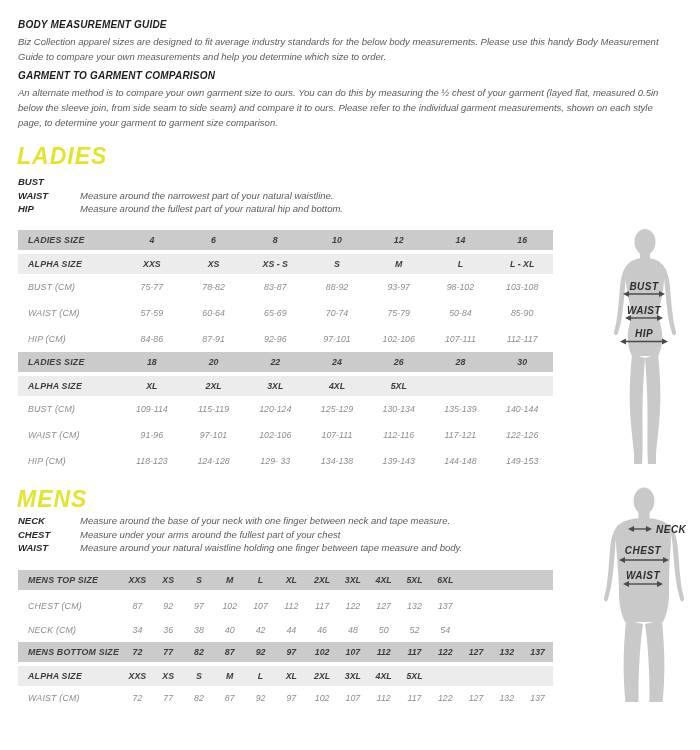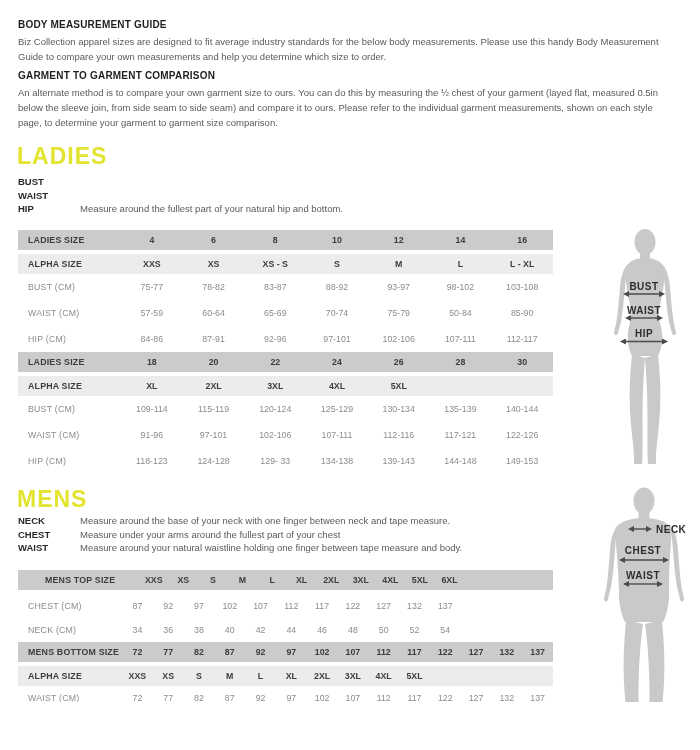--- a/index.html
+++ b/index.html
@@ -1,17 +1,17 @@
 <!DOCTYPE html>
 <html><head>
 <meta charset="utf-8">
 <style>
   html,body{margin:0;padding:0;background:#ffffff;}
   .page{position:relative;width:700px;height:702px;background:#fff;
-        font-family:"Liberation Sans",sans-serif;overflow:hidden;}
+        font-family:"Liberation Sans",sans-serif;overflow:hidden;font-style:italic;}
   .abs{position:absolute;}
   .mini-h{font-size:10px;font-weight:bold;color:#1e1e1e;letter-spacing:.2px;}
   .para{font-size:9.5px;line-height:15px;color:#5a5a5a;width:650px;}
   .big-h{font-size:23px;font-weight:bold;color:#e3e430;letter-spacing:1px;text-align:center;}
   .defs .defrow{display:flex;height:13.5px;align-items:center;}
   .defs .term{width:62px;font-size:9.5px;font-weight:bold;color:#2a2a2a;}
   .defs .deftext{font-size:9.5px;color:#5a5a5a;}
   .sizetable{width:535px;}
   .trow{display:grid;align-items:center;}
   .trow.head{background:#cbcbcb;height:20px;margin-bottom:4px;}
@@ -40,20 +40,21 @@
   <div class="abs para" style="left:18px;top:85px;">An alternate method is to compare your own garment size to ours. You can do this by measuring the ½ chest of your garment (layed flat, measured 0.5in below the sleeve join, from side seam to side seam) and compare it to ours. Please refer to the individual garment measurements, shown on each style page, to determine your garment to garment size comparison.</div>
 
   <div class="abs big-h" style="left:17px;top:143px;">LADIES</div>
 
   <div class="abs defs" style="left:18px;top:175px;">
     <div class="defrow">
       <span class="term">BUST</span>
     </div>
     <div class="defrow">
       <span class="term">WAIST</span>
+      <span class="deftext">Measure around the narrowest part of your natural waistline.</span>
     </div>
     <div class="defrow">
       <span class="term">HIP</span>
       <span class="deftext">Measure around the fullest part of your natural hip and bottom.</span>
     </div>
   </div>
 
   <div class="abs sizetable ladies-table" style="left:18px;top:230px;">
       <div class="trow head" style="grid-template-columns: 103px repeat(7, 1fr);">
         <div class="rlabel">LADIES SIZE</div>
@@ -198,21 +199,21 @@
       <span class="term">CHEST</span>
       <span class="deftext">Measure under your arms around the fullest part of your chest</span>
     </div>
     <div class="defrow">
       <span class="term">WAIST</span>
       <span class="deftext">Measure around your natural waistline holding one finger between tape measure and body.</span>
     </div>
   </div>
 
   <div class="abs sizetable mens-table" style="left:18px;top:570px;">
-      <div class="trow head" style="grid-template-columns: 104px repeat(14, 1fr); padding-left: 17px;">
+      <div class="trow head" style="grid-template-columns: 104px repeat(14, 1fr);">
         <div class="rlabel">MENS TOP SIZE</div>
         <div class="cell">XXS</div>
         <div class="cell">XS</div>
         <div class="cell">S</div>
         <div class="cell">M</div>
         <div class="cell">L</div>
         <div class="cell">XL</div>
         <div class="cell">2XL</div>
         <div class="cell">3XL</div>
         <div class="cell">4XL</div>

